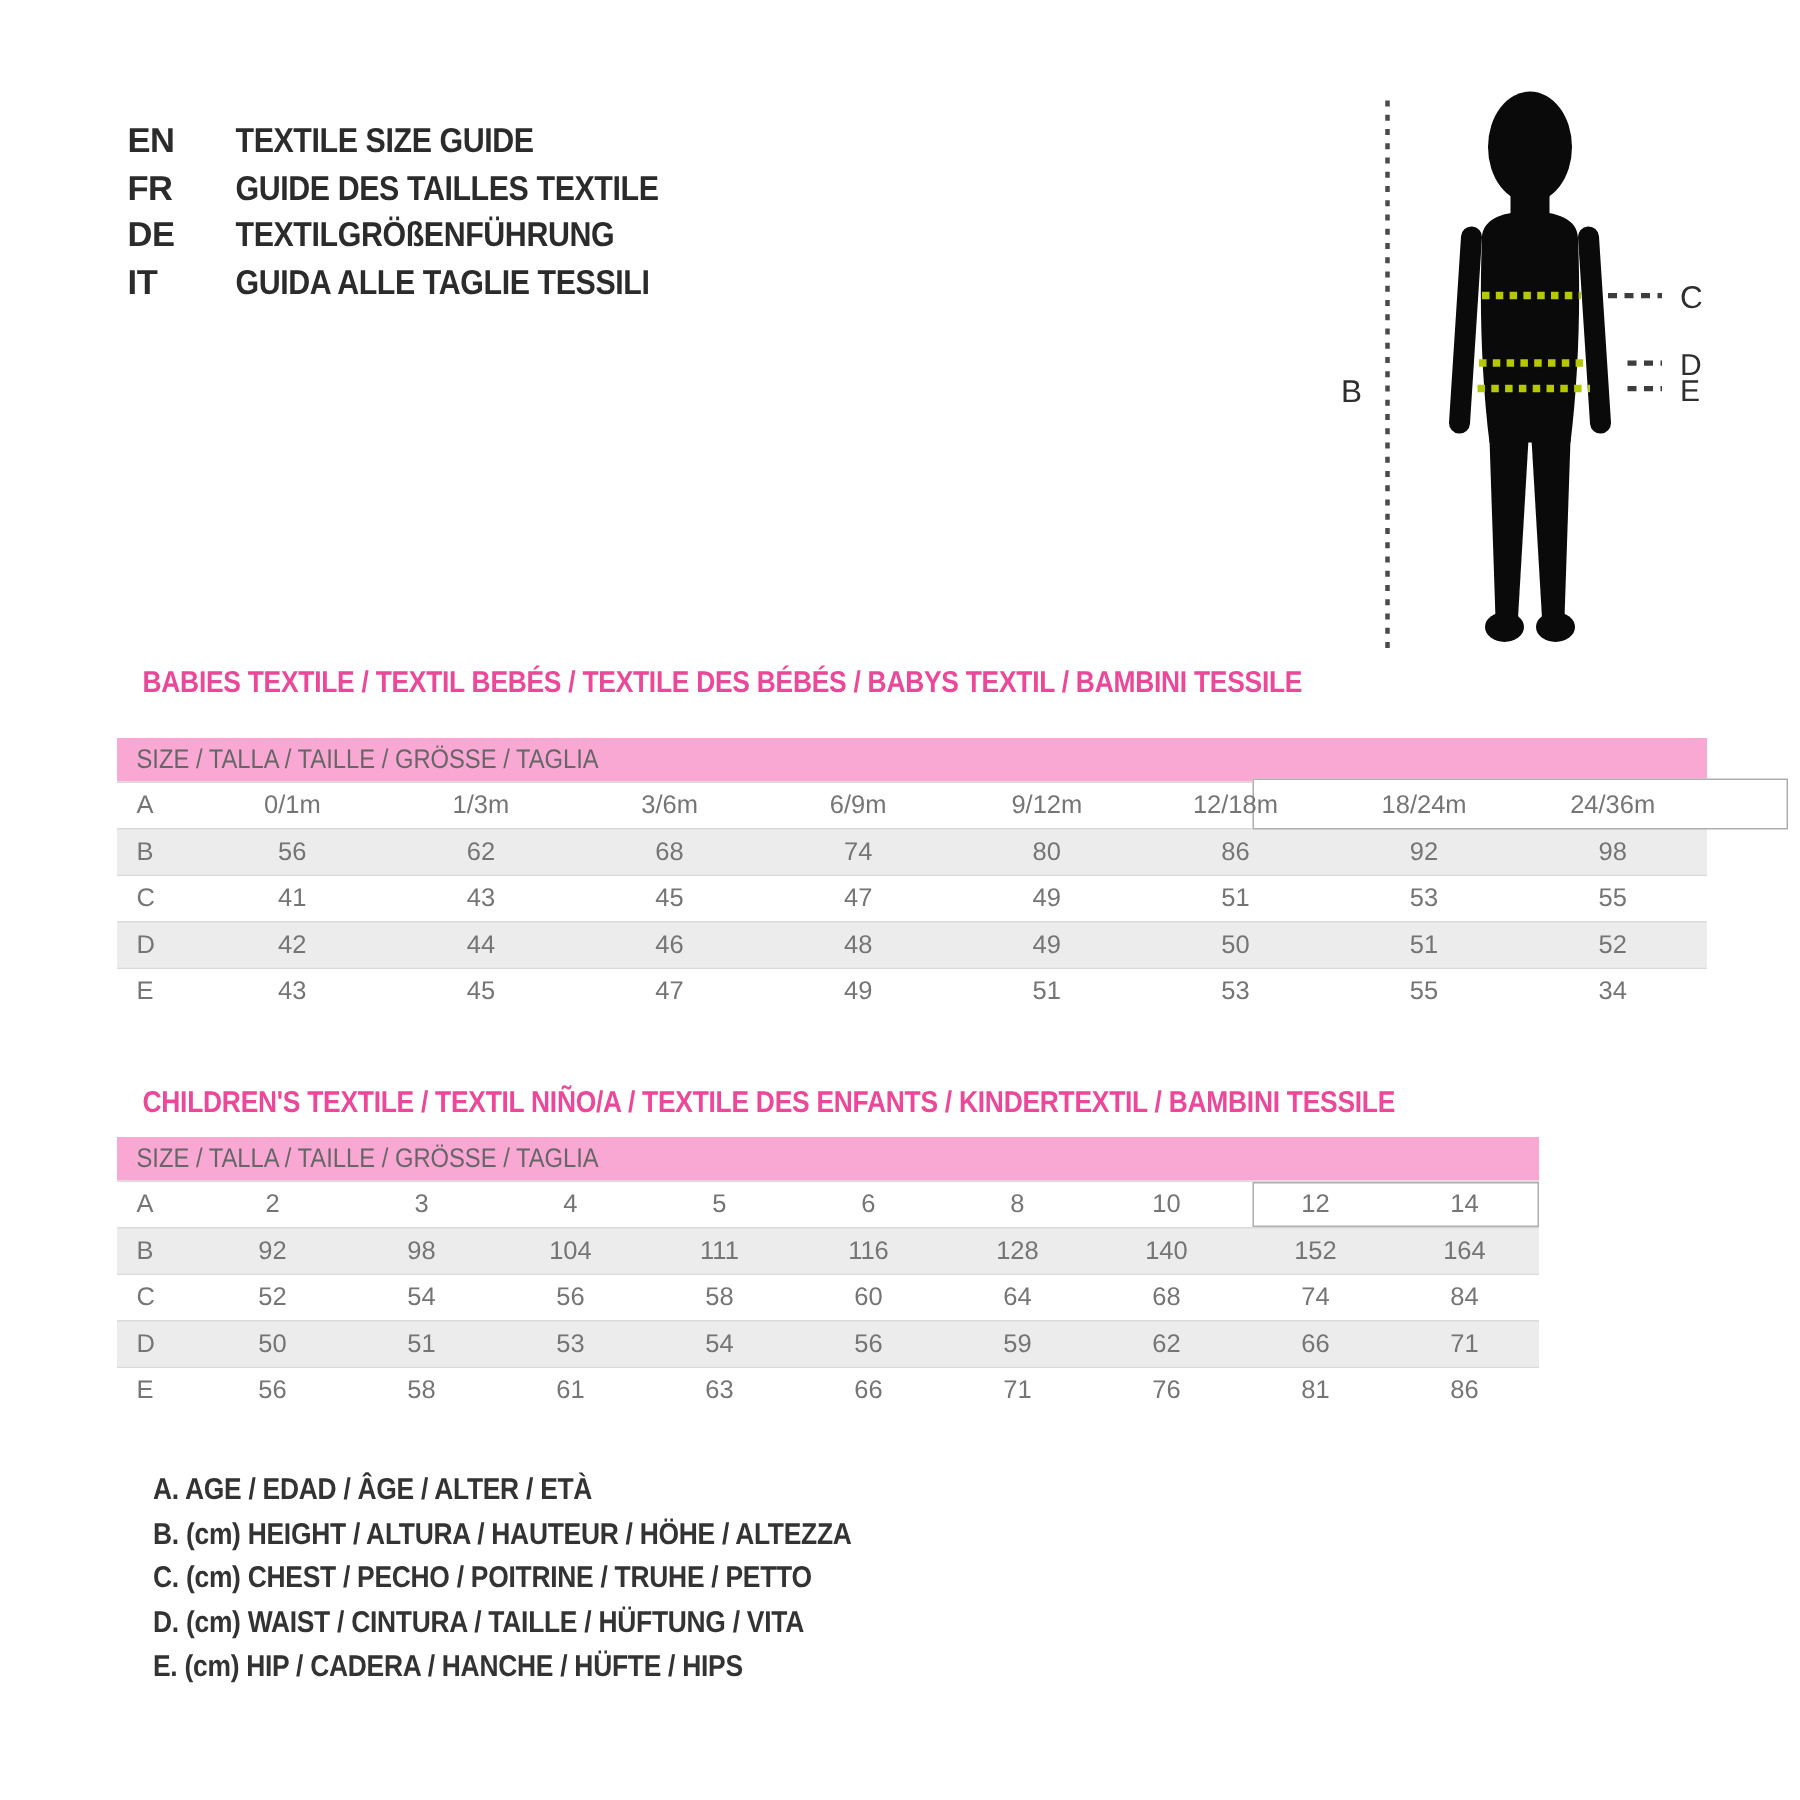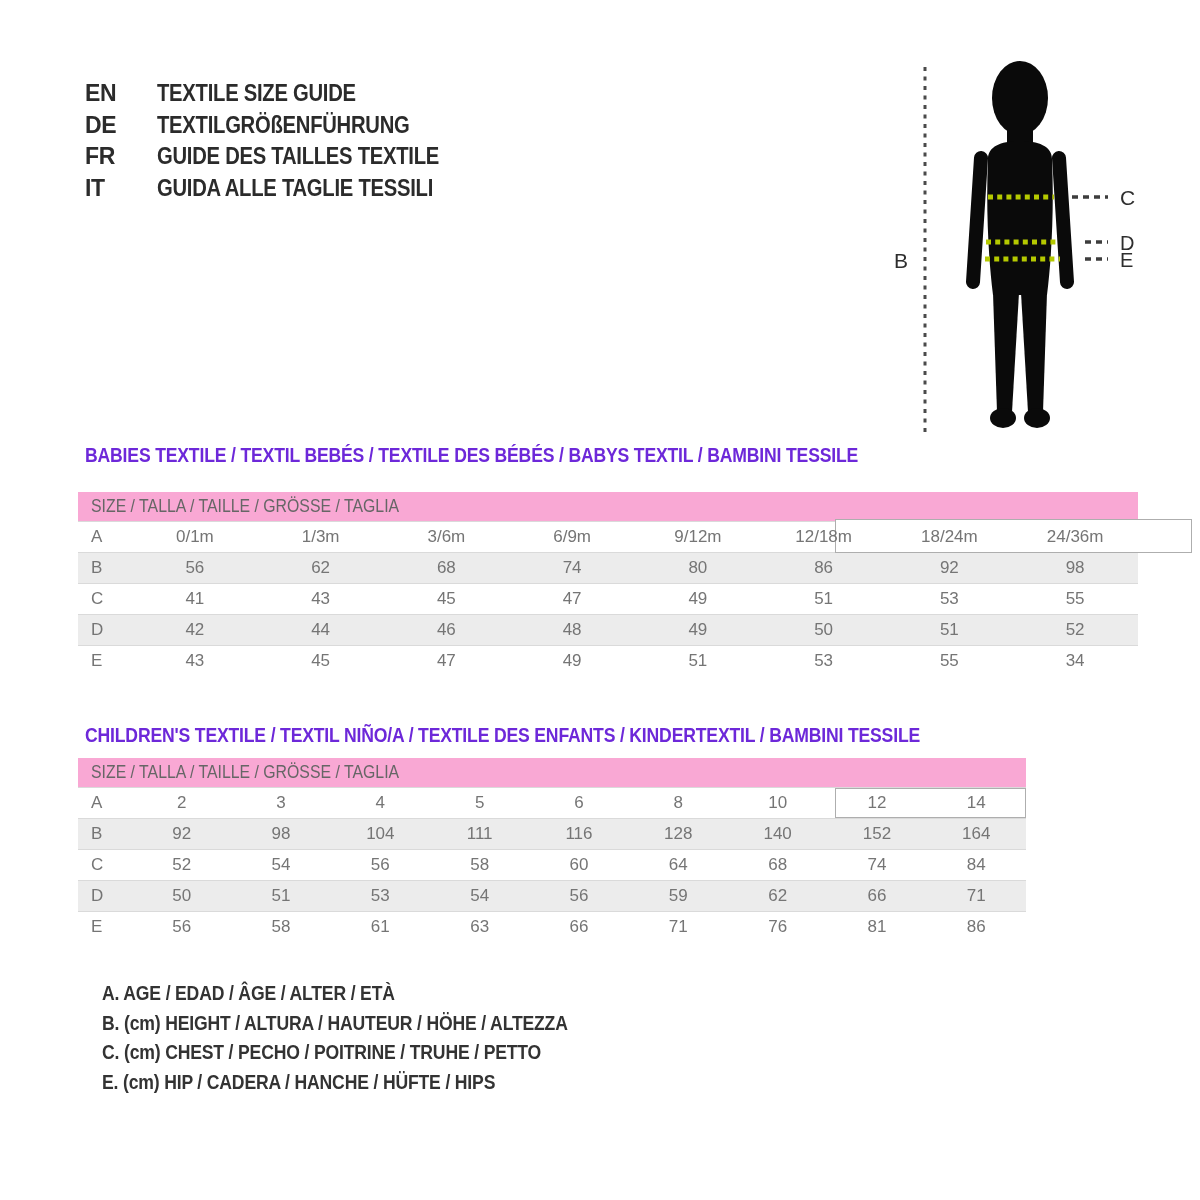--- a/index.html
+++ b/index.html
@@ -14,21 +14,21 @@
   .lang-row{display:flex;height:31.5px;line-height:31.5px;font-size:23px;font-weight:700;letter-spacing:-0.3px;align-items:flex-end;}
   .lang-code{width:72px;}
 
   
   .figure-area{position:absolute;left:880px;top:55px;width:290px;height:390px;}
 
   
   .section{position:absolute;}
   .sec-babies{left:78px;top:444px;width:1060px;}
   .sec-children{left:78px;top:724px;width:948px;}
-  .sec-heading{font-size:20px;font-weight:700;color:#6d28d9;line-height:22px;height:22px;margin-left:7px;letter-spacing:-0.2px;}
+  .sec-heading{font-size:20px;font-weight:700;color:#ec4899;line-height:22px;height:22px;margin-left:17px;letter-spacing:-0.2px;}
   .sec-babies .size-bar{margin-top:26px;}
   .sec-children .size-bar{margin-top:12px;}
   .size-bar{height:29px;line-height:29px;background:#f9a8d4;color:#666666;font-size:18px;padding-left:13px;}
   .trow{display:flex;height:30px;line-height:30px;border-top:1px solid #dadada;font-size:17px;color:#757575;}
   .trow.stripe{background:#ececec;}
   .tlabel{width:54px;padding-left:13px;box-sizing:border-box;}
   .tlabel span,.tcell span{position:relative;z-index:2;}
   .tcell{flex:1;text-align:center;}
 
   
@@ -42,26 +42,26 @@
 </style>
 </head>
 <body>
 
 <div class="lang-list">
   <div class="lang-row">
     <span class="lang-code">EN</span>
     <span class="cond">TEXTILE SIZE GUIDE</span>
   </div>
   <div class="lang-row">
+    <span class="lang-code">FR</span>
+    <span class="cond">GUIDE DES TAILLES TEXTILE</span>
+  </div>
+  <div class="lang-row">
     <span class="lang-code">DE</span>
     <span class="cond">TEXTILGRÖßENFÜHRUNG</span>
-  </div>
-  <div class="lang-row">
-    <span class="lang-code">FR</span>
-    <span class="cond">GUIDE DES TAILLES TEXTILE</span>
   </div>
   <div class="lang-row">
     <span class="lang-code">IT</span>
     <span class="cond">GUIDA ALLE TAGLIE TESSILI</span>
   </div>
 </div>
 
 <div class="figure-area">
   <svg width="290" height="390" viewBox="0 0 290 390">
 
@@ -224,14 +224,15 @@
     </div>
 </div>
 
 <div class="hl-box hl-babies"></div>
 <div class="hl-box hl-children"></div>
 
 <div class="legend">
   <div class="legend-row"><span class="cond">A. AGE / EDAD / ÂGE / ALTER / ETÀ</span></div>
   <div class="legend-row"><span class="cond">B. (cm) HEIGHT / ALTURA / HAUTEUR / HÖHE / ALTEZZA</span></div>
   <div class="legend-row"><span class="cond">C. (cm) CHEST / PECHO / POITRINE / TRUHE / PETTO</span></div>
+  <div class="legend-row"><span class="cond">D. (cm) WAIST / CINTURA / TAILLE / HÜFTUNG / VITA</span></div>
   <div class="legend-row"><span class="cond">E. (cm) HIP / CADERA / HANCHE / HÜFTE / HIPS</span></div>
 </div>
 
 </body></html>

